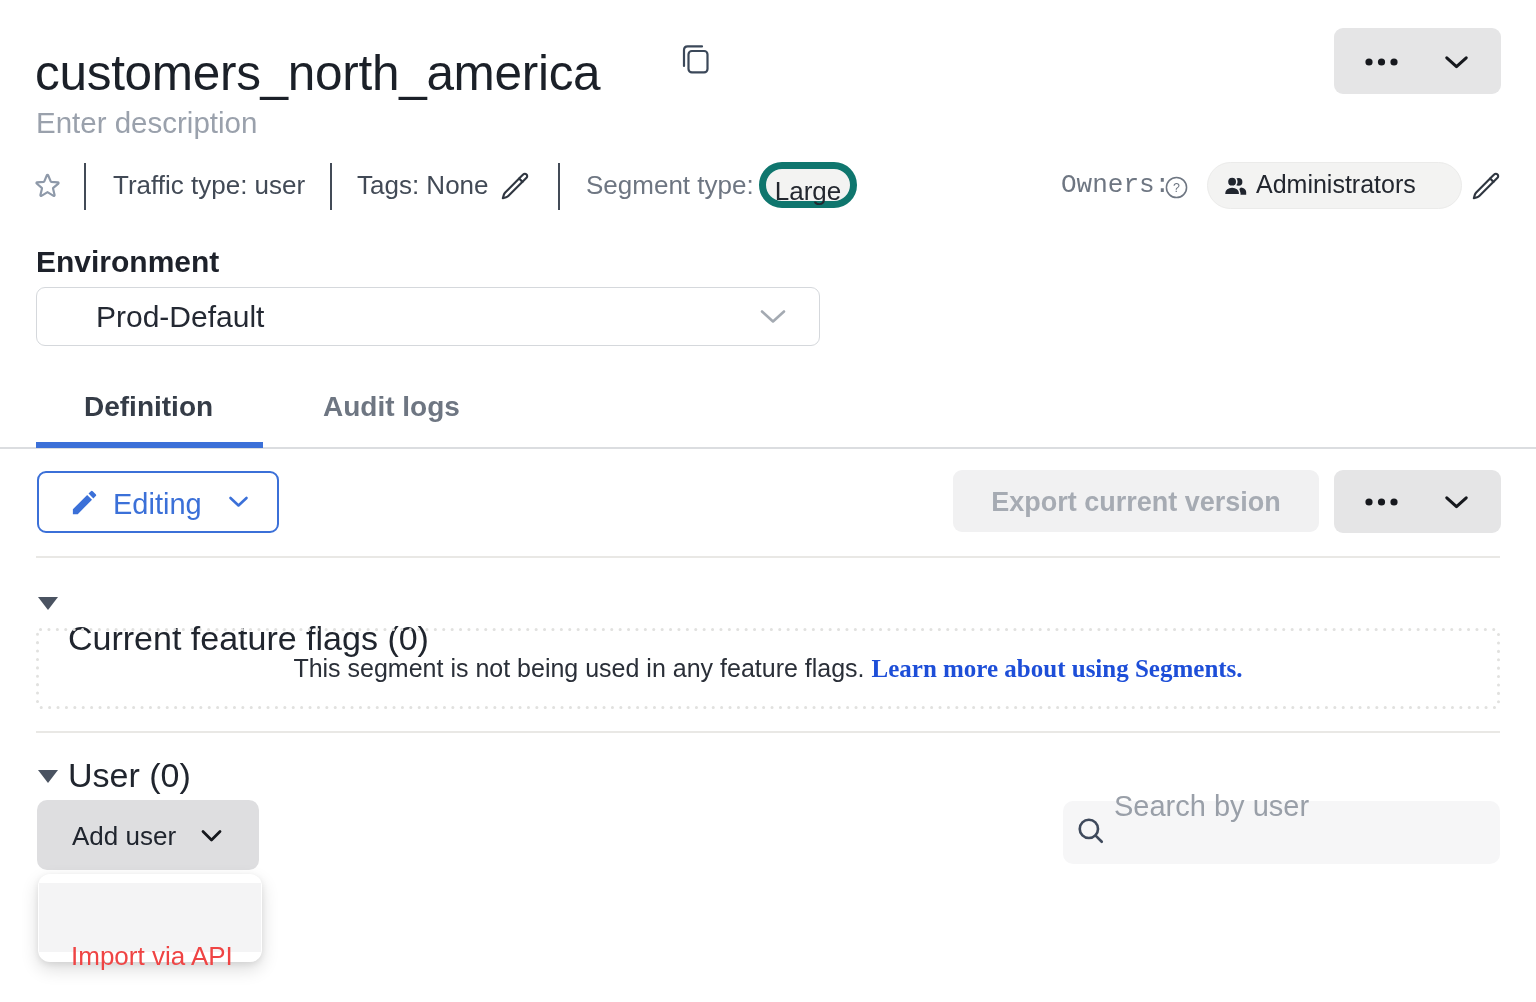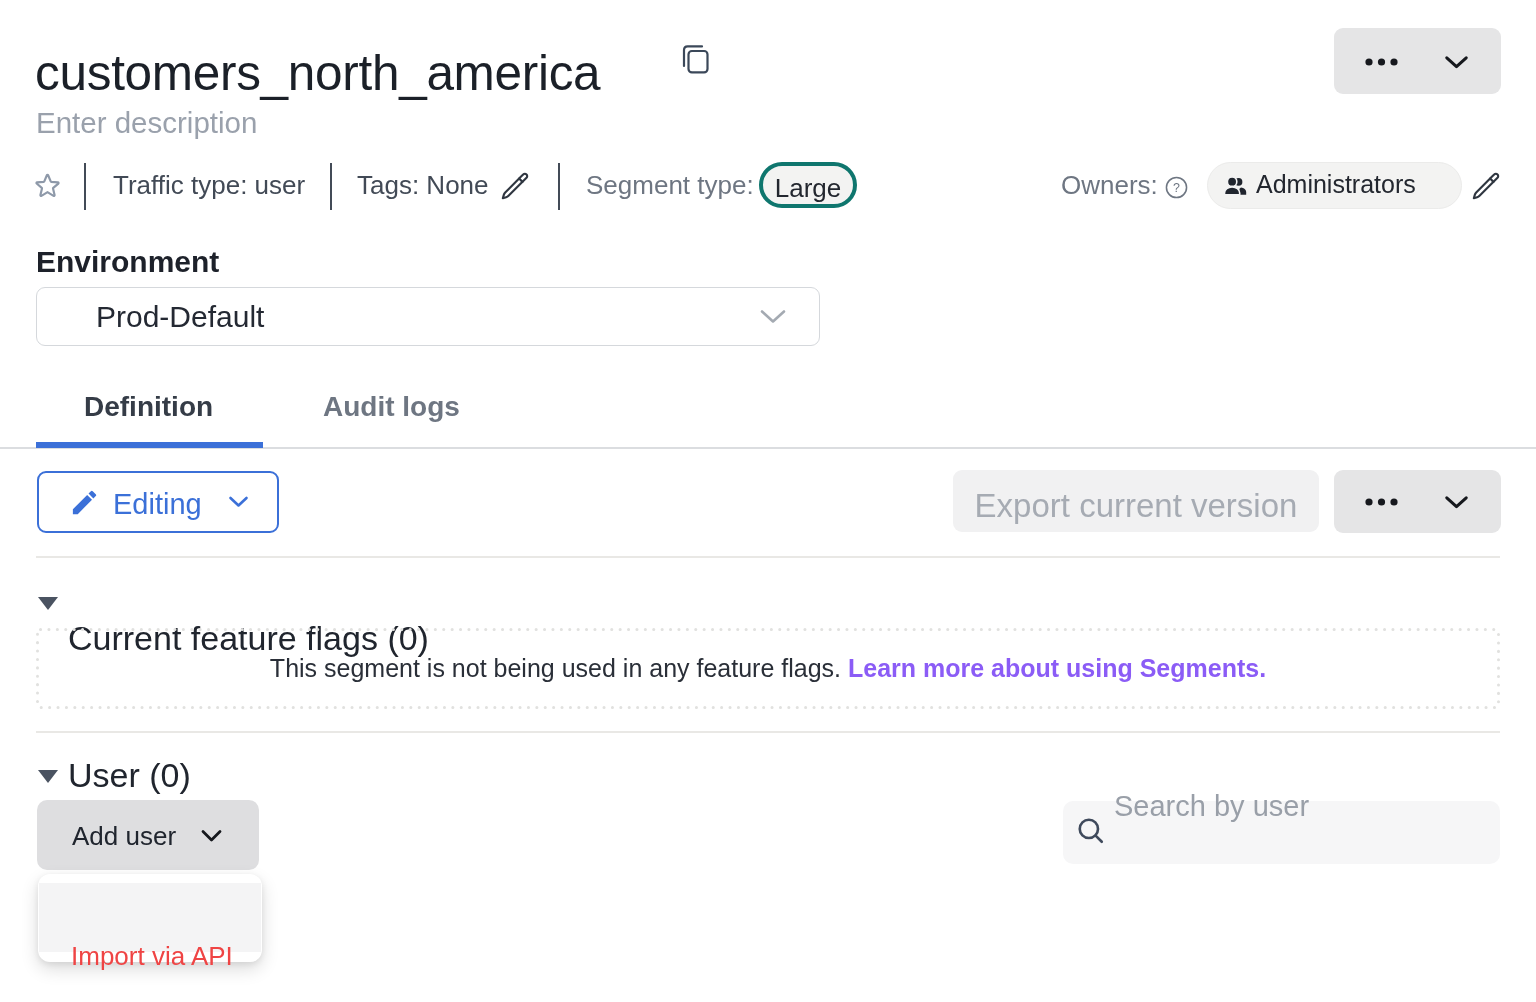--- a/index.html
+++ b/index.html
@@ -26,23 +26,23 @@
   <div class="abs" style="left:84px;top:163px;width:2px;height:47px;background:#434b57;"></div>
   <div class="abs t" style="left:113px;top:172px;font-size:26px;color:#424a56;line-height:1;">Traffic type: user</div>
   <div class="abs" style="left:330px;top:163px;width:2px;height:47px;background:#434b57;"></div>
   <div class="abs t" style="left:357px;top:172px;font-size:26px;color:#424a56;line-height:1;">Tags: None</div>
   <svg class="abs" style="left:500px;top:171px;" width="30" height="30" viewBox="0 0 24 24" fill="none" stroke="#2f3640" stroke-width="1.7" stroke-linejoin="round" stroke-linecap="round">
     <path d="M16.862 4.487l1.687-1.688a1.875 1.875 0 112.652 2.652L6.832 19.82a4.5 4.5 0 01-1.897 1.13l-2.685.8.8-2.685a4.5 4.5 0 011.13-1.897L16.862 4.487z"></path>
     <path d="M15.3 6.05l2.65 2.65"></path>
   </svg>
   <div class="abs" style="left:558px;top:163px;width:2px;height:47px;background:#434b57;"></div>
   <div class="abs t" style="left:586px;top:172px;font-size:26px;color:#6e7682;line-height:1;">Segment type:</div>
-  <div class="abs t" style="left:759px;top:162px;width:98px;height:46px;border-radius:23px;background:#f3f3f2;border:4px solid #0f766e;font-size:26px;color:#23272f;text-align:center;line-height:45px;">Large</div>
+  <div class="abs t" style="left:759px;top:162px;width:98px;height:46px;border-radius:23px;background:#f3f3f2;border:7px solid #0f766e;font-size:26px;color:#23272f;text-align:center;line-height:45px;">Large</div>
 
-  <div class="abs t" style="left:1061px;top:172px;font-size:26px;color:#6e7682;line-height:1;">Owners:</div>
+  <div class="abs t" style="left:1061px;top:172px;font-size:26px;color:#6e7682;line-height:1;font-family:Liberation Mono, monospace;">Owners:</div>
   <svg class="abs" style="left:1165px;top:176px;" width="23" height="23" viewBox="0 0 24 24" fill="none">
     <circle cx="12" cy="12" r="10.5" stroke="#6e7682" stroke-width="1.6"></circle>
     <text x="12" y="16.6" font-size="13" fill="#6e7682" text-anchor="middle" font-family="Liberation Sans">?</text>
   </svg>
   <div class="abs" style="left:1207px;top:162px;width:255px;height:47px;border-radius:23.5px;background:#f3f3f2;border:1px solid #ebebea;"></div>
   <svg class="abs" style="left:1224px;top:177px;" width="23" height="18" viewBox="0 0 23 18">
     <circle cx="14.6" cy="4.9" r="3.8" fill="#20252e"></circle>
     <path d="M14.2 17.7 h8 v-2.2 c0-2.6-2.3-4.7-5.2-4.9 l-1.5 1.2 z" fill="#20252e"></path>
     <circle cx="8.1" cy="4.7" r="4.7" fill="#20252e" stroke="#f3f3f4" stroke-width="1.6"></circle>
     <path d="M0.5 17.7 v-1.6 c0-3.8 3.5-6.2 7.6-6.2 s7.6 2.4 7.6 6.2 v1.6 z" fill="#20252e" stroke="#f3f3f4" stroke-width="1.6"></path>
@@ -78,41 +78,41 @@
   <div class="abs" style="left:37px;top:471px;width:242px;height:62px;border:2px solid #3b70d8;border-radius:9px;"></div>
   <svg class="abs" style="left:69px;top:487px;" width="31" height="31" viewBox="0 0 24 24" fill="#3b70d8">
     <path d="M3 17.25V21h3.75L17.81 9.94l-3.75-3.75L3 17.25zM20.71 7.04a1 1 0 000-1.41l-2.34-2.34a1 1 0 00-1.41 0l-1.83 1.83 3.75 3.75 1.83-1.83z"></path>
   </svg>
   <div class="abs t" style="left:113px;top:488px;font-size:29px;color:#3b70d8;">Editing</div>
   <svg class="abs" style="left:228px;top:495px;" width="21" height="14" viewBox="0 0 21 14" fill="none" stroke="#3b70d8" stroke-width="2.6" stroke-linecap="round" stroke-linejoin="round">
     <path d="M2.5 3 L10.5 10.5 L18.5 3"></path>
   </svg>
 
   <div class="abs" style="left:953px;top:470px;width:366px;height:62px;border-radius:9px;background:#f1f1f2;"></div>
-  <div class="abs t" style="left:953px;top:487px;width:366px;text-align:center;font-size:33px;font-weight:400;color:#a6abb3;">Export current version</div>
+  <div class="abs t" style="left:953px;top:487px;width:366px;text-align:center;font-size:27px;font-weight:700;color:#a6abb3;">Export current version</div>
   <div class="abs" style="left:1334px;top:470px;width:167px;height:63px;border-radius:9px;background:#e5e5e6;"></div>
   <svg class="abs" style="left:1362px;top:495px;" width="40" height="14" viewBox="0 0 40 14">
     <circle cx="7" cy="7" r="3.6" fill="#16181d"></circle>
       <circle cx="19.5" cy="7" r="3.6" fill="#16181d"></circle>
       <circle cx="32" cy="7" r="3.6" fill="#16181d"></circle>
   </svg>
   <svg class="abs" style="left:1444px;top:494px;" width="25" height="17" viewBox="0 0 27 18" fill="none" stroke="#16181d" stroke-width="3.3" stroke-linecap="round" stroke-linejoin="round">
     <path d="M3 4 L13.5 13.5 L24 4"></path>
   </svg>
 
   <div class="abs" style="left:36px;top:556px;width:1464px;height:2px;background:#e9e8e5;"></div>
 
   <svg class="abs" style="left:37px;top:596px;" width="22" height="15" viewBox="0 0 22 15">
       <path d="M1 1 h20 l-10 13 z" fill="#4a5361"></path>
     </svg>
   <div class="abs t" style="left:68px;top:585px;font-size:34px;color:#20252e;line-height:1;margin-top:36px;">Current feature flags (0)</div>
   <svg class="abs" style="left:36px;top:628px;" width="1464" height="81" fill="none">
     <rect x="1.5" y="1.5" width="1461" height="78" rx="3" stroke="#e1e1df" stroke-width="3" stroke-dasharray="0.1 8.3" stroke-linecap="round"></rect>
   </svg>
-  <div class="abs t" style="left:36px;top:656px;width:1464px;text-align:center;font-size:25px;color:#2a2f38;line-height:1;">This segment is not being used in any feature flags. <span style="color:#8b5cf6;font-weight:700;">Learn more about using Segments.</span></div>
+  <div class="abs t" style="left:36px;top:656px;width:1464px;text-align:center;font-size:25px;color:#2a2f38;line-height:1;">This segment is not being used in any feature flags. <span style="color:#1d4ed8;font-weight:700;font-family:Liberation Serif, serif;">Learn more about using Segments.</span></div>
 
   <div class="abs" style="left:36px;top:731px;width:1464px;height:2px;background:#e9e8e5;"></div>
 
   <svg class="abs" style="left:37px;top:769px;" width="22" height="15" viewBox="0 0 22 15">
       <path d="M1 1 h20 l-10 13 z" fill="#4a5361"></path>
     </svg>
   <div class="abs t" style="left:68px;top:758px;font-size:34px;color:#20252e;line-height:1;">User (0)</div>
 
   <div class="abs" style="left:37px;top:800px;width:222px;height:70px;border-radius:10px;background:#dedee0;"></div>
   <div class="abs t" style="left:72px;top:823px;font-size:26px;color:#20252e;line-height:1;">Add user</div>

